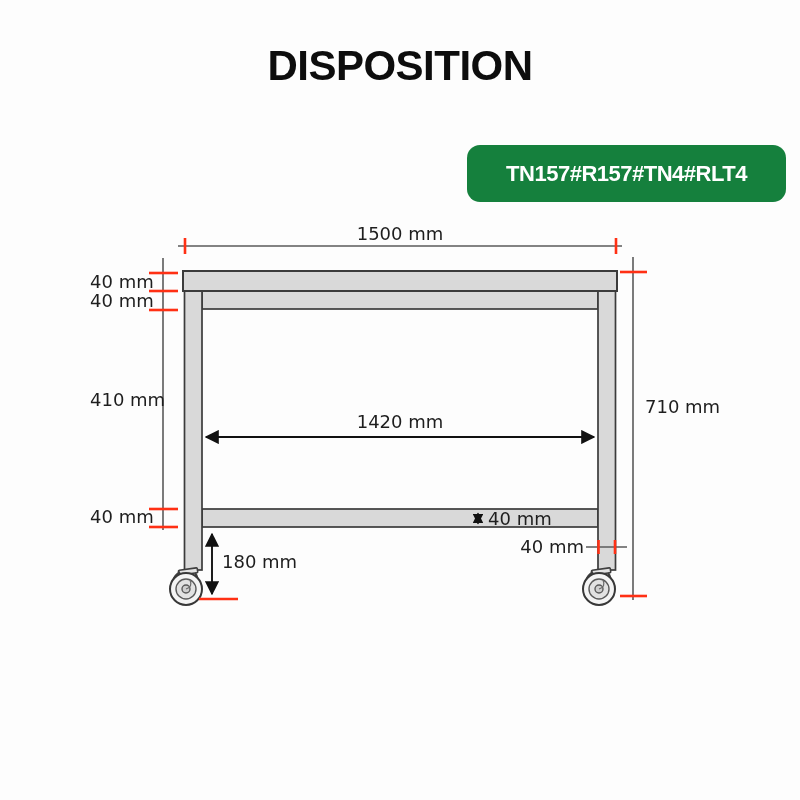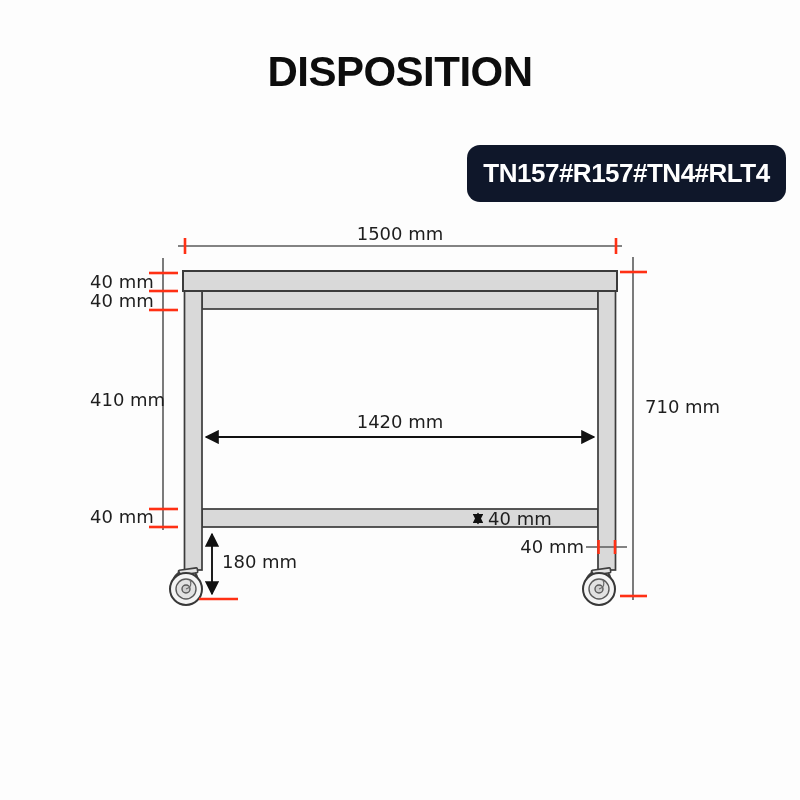--- a/index.html
+++ b/index.html
@@ -1,23 +1,23 @@
 <!DOCTYPE html>
 <html><head>
 <meta charset="utf-8">
 <style>
   html,body{margin:0;padding:0;background:#ffffff;}
   .stage{position:relative;width:800px;height:800px;background:#fdfdfd;overflow:hidden;
          font-family:"Liberation Sans",sans-serif;}
   .title{position:absolute;top:44px;left:0;width:100%;text-align:center;
          font-size:42px;line-height:44px;font-weight:bold;letter-spacing:-0.5px;
-         color:#0d0d0d;margin-top:6px;}
+         color:#0d0d0d;}
   .badge{position:absolute;left:467px;top:145px;width:319px;height:57px;
-         background:#0f172a;border-radius:13px;display:flex;align-items:center;
-         justify-content:center;color:#ffffff;font-weight:bold;font-size:26px;
+         background:#15803d;border-radius:13px;display:flex;align-items:center;
+         justify-content:center;color:#ffffff;font-weight:bold;font-size:22px;
          letter-spacing:-0.5px;white-space:nowrap;}
   svg.diagram{position:absolute;left:0;top:0;}
   .part{fill:#d9d9d9;stroke:#3b3b3b;stroke-width:2;}
   .part-thin{fill:#d9d9d9;stroke:#3b3b3b;stroke-width:1.7;}
   .dimline{stroke:#5a5a5a;stroke-width:1.6;fill:none;}
   .tick{stroke:#ff3014;stroke-width:2.6;fill:none;}
   .arrow{stroke:#111111;stroke-width:1.9;fill:none;}
   .dim{font-family:"DejaVu Sans","Liberation Sans",sans-serif;font-size:18px;
        fill:#1e1e1e;}
   .caster-plate{fill:#e3e3e3;stroke:#3f3f3f;stroke-width:1.6;}

